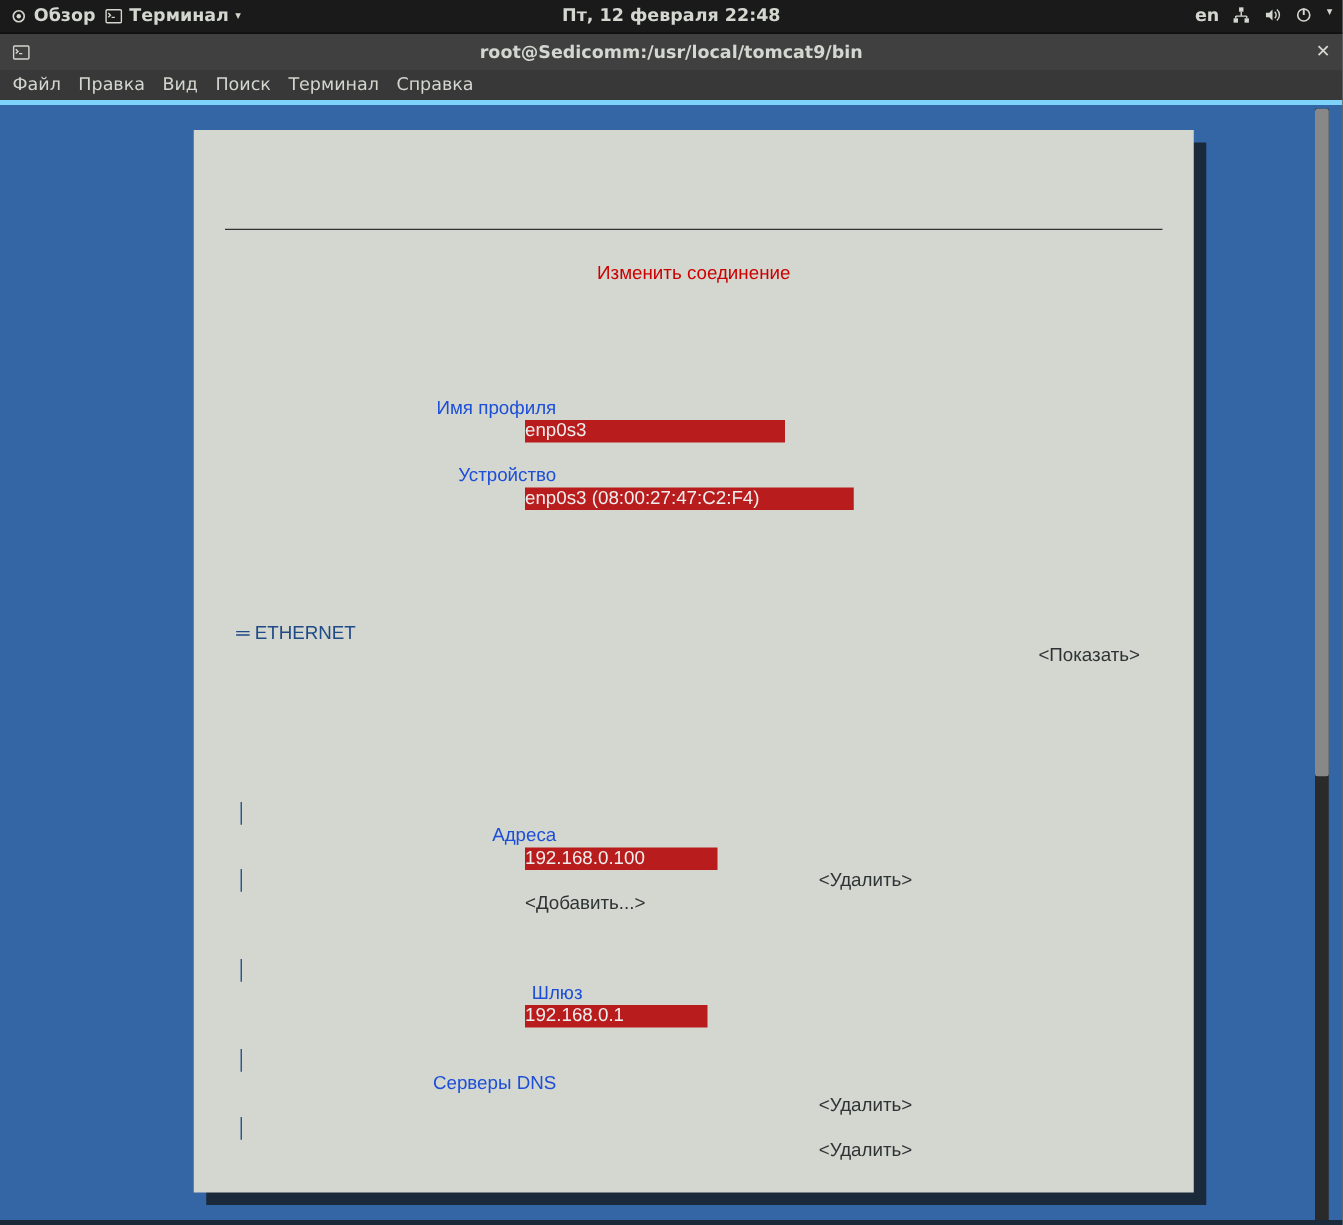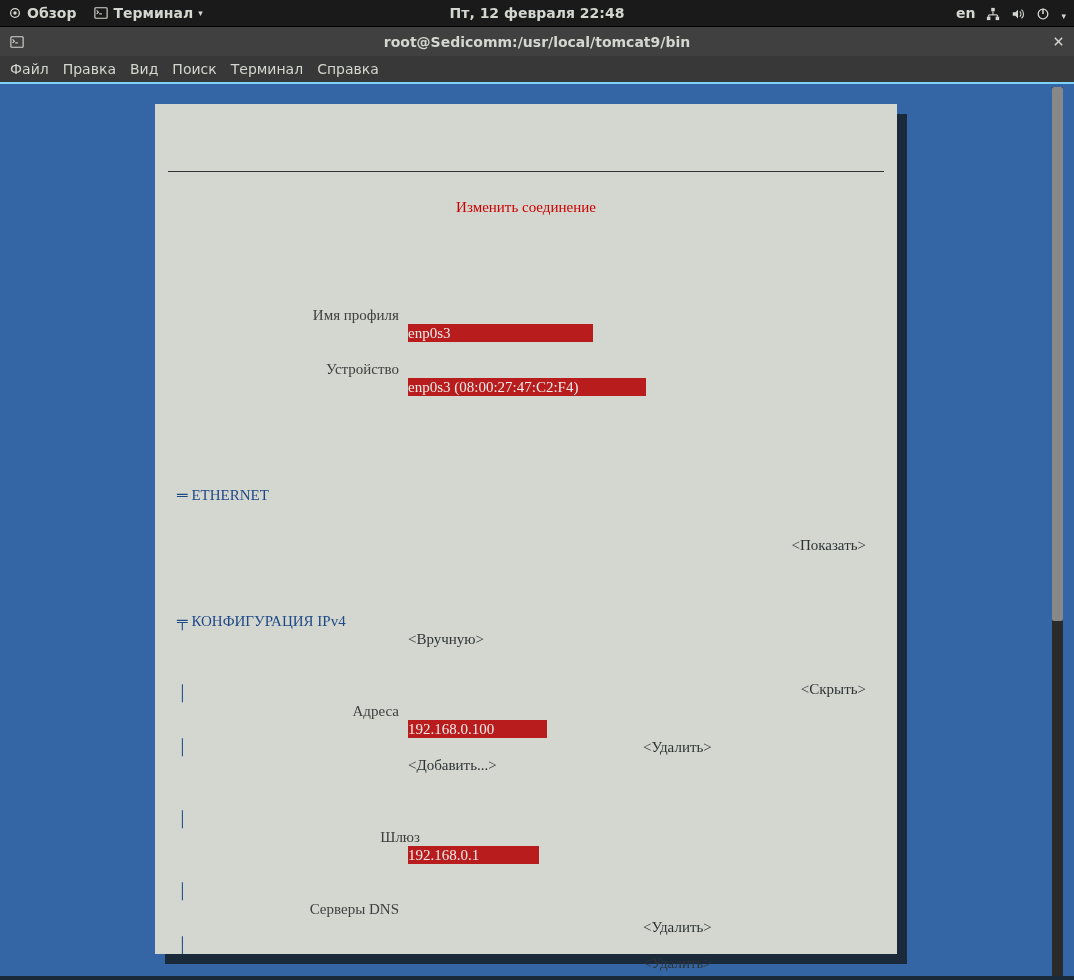--- a/index.html
+++ b/index.html
@@ -14,72 +14,72 @@
   }
   .topbar {
     height: 26px;
     background: #1a1a1a;
     display: flex;
     align-items: center;
     padding: 0 8px;
     font-weight: bold;
     position: relative;
   }
-  .topbar-left { display: flex; align-items: center; gap: 18px; }
+  .topbar-left { display: flex; align-items: center; gap: 8px; }
   .topbar-center { position: absolute; left: 50%; transform: translateX(-50%); }
-  .topbar-right { margin-left: auto; display: flex; align-items: flex-end; gap: 11px; }
+  .topbar-right { margin-left: auto; display: flex; align-items: flex-start; gap: 11px; }
   .topbar .icon-svg { width: 14px; height: 14px; fill: #d3d7cf; }
   .topbar-item { display: flex; align-items: center; gap: 5px; cursor: pointer; }
   .titlebar {
     height: 30px;
     background: #404040;
     display: flex;
     align-items: center;
     position: relative;
     border-top: 1px solid #000;
   }
   .titlebar .term-icon { margin-left: 10px; }
   .titlebar .title { position: absolute; left: 50%; transform: translateX(-50%); font-weight: bold; }
   .titlebar .close { margin-left: auto; margin-right: 10px; cursor: pointer; }
   .menubar {
     height: 28px;
     background: #383838;
     display: flex;
     align-items: center;
     gap: 14px;
     padding: 0 10px;
-    border-bottom: 2px solid #7dd3fc;
+    border-bottom: 4px solid #7dd3fc;
   }
   .menubar span { cursor: pointer; }
   .terminal-wrap {
     background: #3465a4;
     width: 1074px;
     height: calc(980px - 26px - 30px - 28px);
     padding: 3px 3px 3px 3px;
     position: relative;
   }
   .terminal-inner {
     position: absolute;
     left: 155px;
     top: 20px;
     width: 756px;
     height: 858px;
   }
   .tui {
     background: #d3d7cf;
     color: #2e3436;
-    font-family: Liberation Serif, serif;
+    font-family: Liberation Sans, sans-serif;
     font-size: 15px;
     line-height: 18px;
     white-space: pre;
-    width: 742px;
+    width: 800px;
     height: 850px;
     box-shadow: 10px 10px 0 #1a2a3a;
     position: relative;
-    padding: 4px;
+    padding: 16px;
   }
   .tui-title-line {
     position: relative;
     height: 18px;
   }
   .tui-title-line .hr {
     position: absolute;
     left: 9px; right: 9px; top: 9px;
     border-top: 1px solid #2e3436;
   }
@@ -88,24 +88,24 @@
     left: 50%;
     transform: translateX(-50%);
     background: #d3d7cf;
     padding: 0 4px;
     color: #cc0000;
     font-weight: normal;
   }
   .tui-row { height: 18px; position: relative; }
   .blue { color: #204a87; }
   .sel { background: #b91c1c; color: #eeeeec; }
-  .field-label { position: absolute; right: 402px; text-align: right; color: #404040; }
+  .field-label { position: absolute; right: 402px; text-align: right; color: #1d4ed8; }
   .field-value { position: absolute; left: 249px; }
   .field-action { position: absolute; left: 484px; }
-  .field-right { position: absolute; right: 27px; margin-top: 32px; }
+  .field-right { position: absolute; right: 27px; }
   .indent1 { position: absolute; left: 18px; }
   .pipe { color: #204a87; position: absolute; left: 18px; }
   .scrollbar {
     position: absolute;
     right: 11px;
     top: 3px;
     bottom: 3px;
     width: 11px;
     background: #2a2a2a;
   }
@@ -222,25 +222,20 @@
         <span class="sel field-value">enp0s3 (08:00:27:47:C2:F4)                  </span>
       </div>
       <div class="tui-row"></div>
       
       <div class="tui-row">
         <span class="indent1 blue">═ ETHERNET</span>
         <span class="field-right">&lt;Показать&gt;</span>
       </div>
       <div class="tui-row"></div>
       
-      <div class="tui-row">
-        <span class="indent1 blue"><span style="color:#204a87;">╤ </span><span>КОНФИГУРАЦИЯ IPv4</span></span>
-        <span class="field-value">&lt;Вручную&gt;</span>
-        <span class="field-right">&lt;Скрыть&gt;</span>
-      </div>
       
       <div class="tui-row">
         <span class="pipe">│</span>
         <span class="field-label blue" style="right:494px;">Адреса</span>
         <span class="sel field-value">192.168.0.100              </span>
         <span class="field-action">&lt;Удалить&gt;</span>
       </div>
       <div class="tui-row">
         <span class="pipe">│</span>
         <span class="field-value">&lt;Добавить...&gt;</span>

